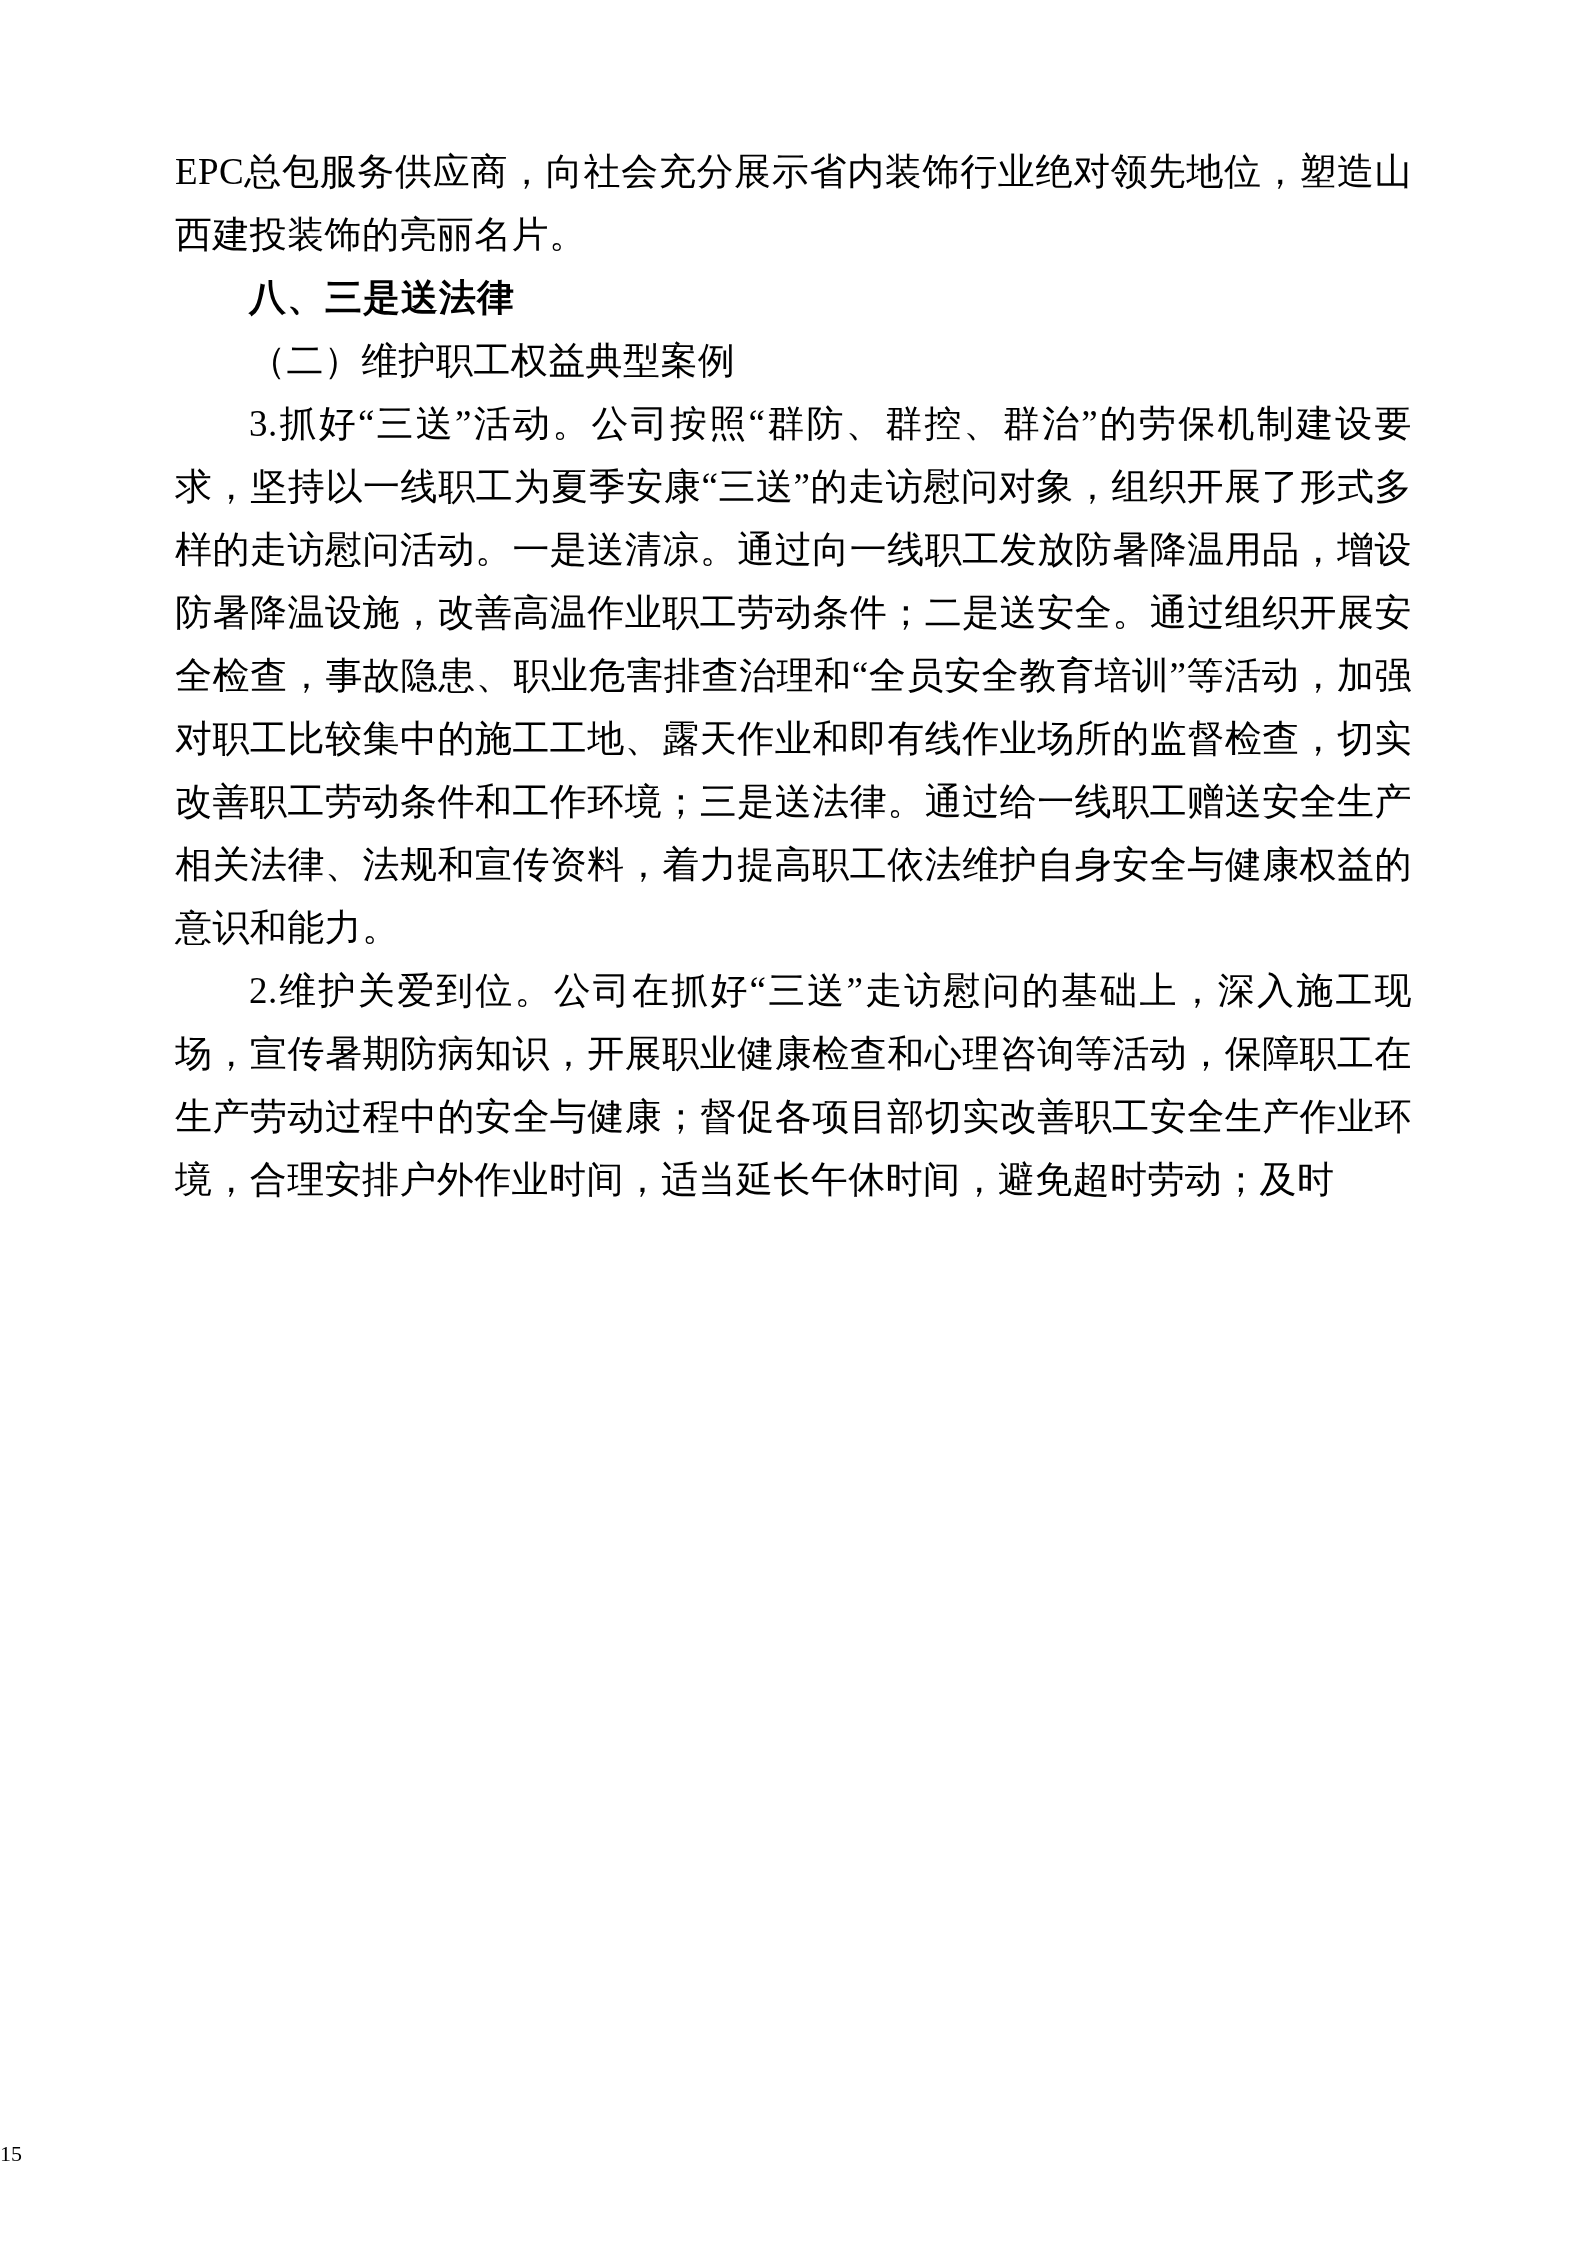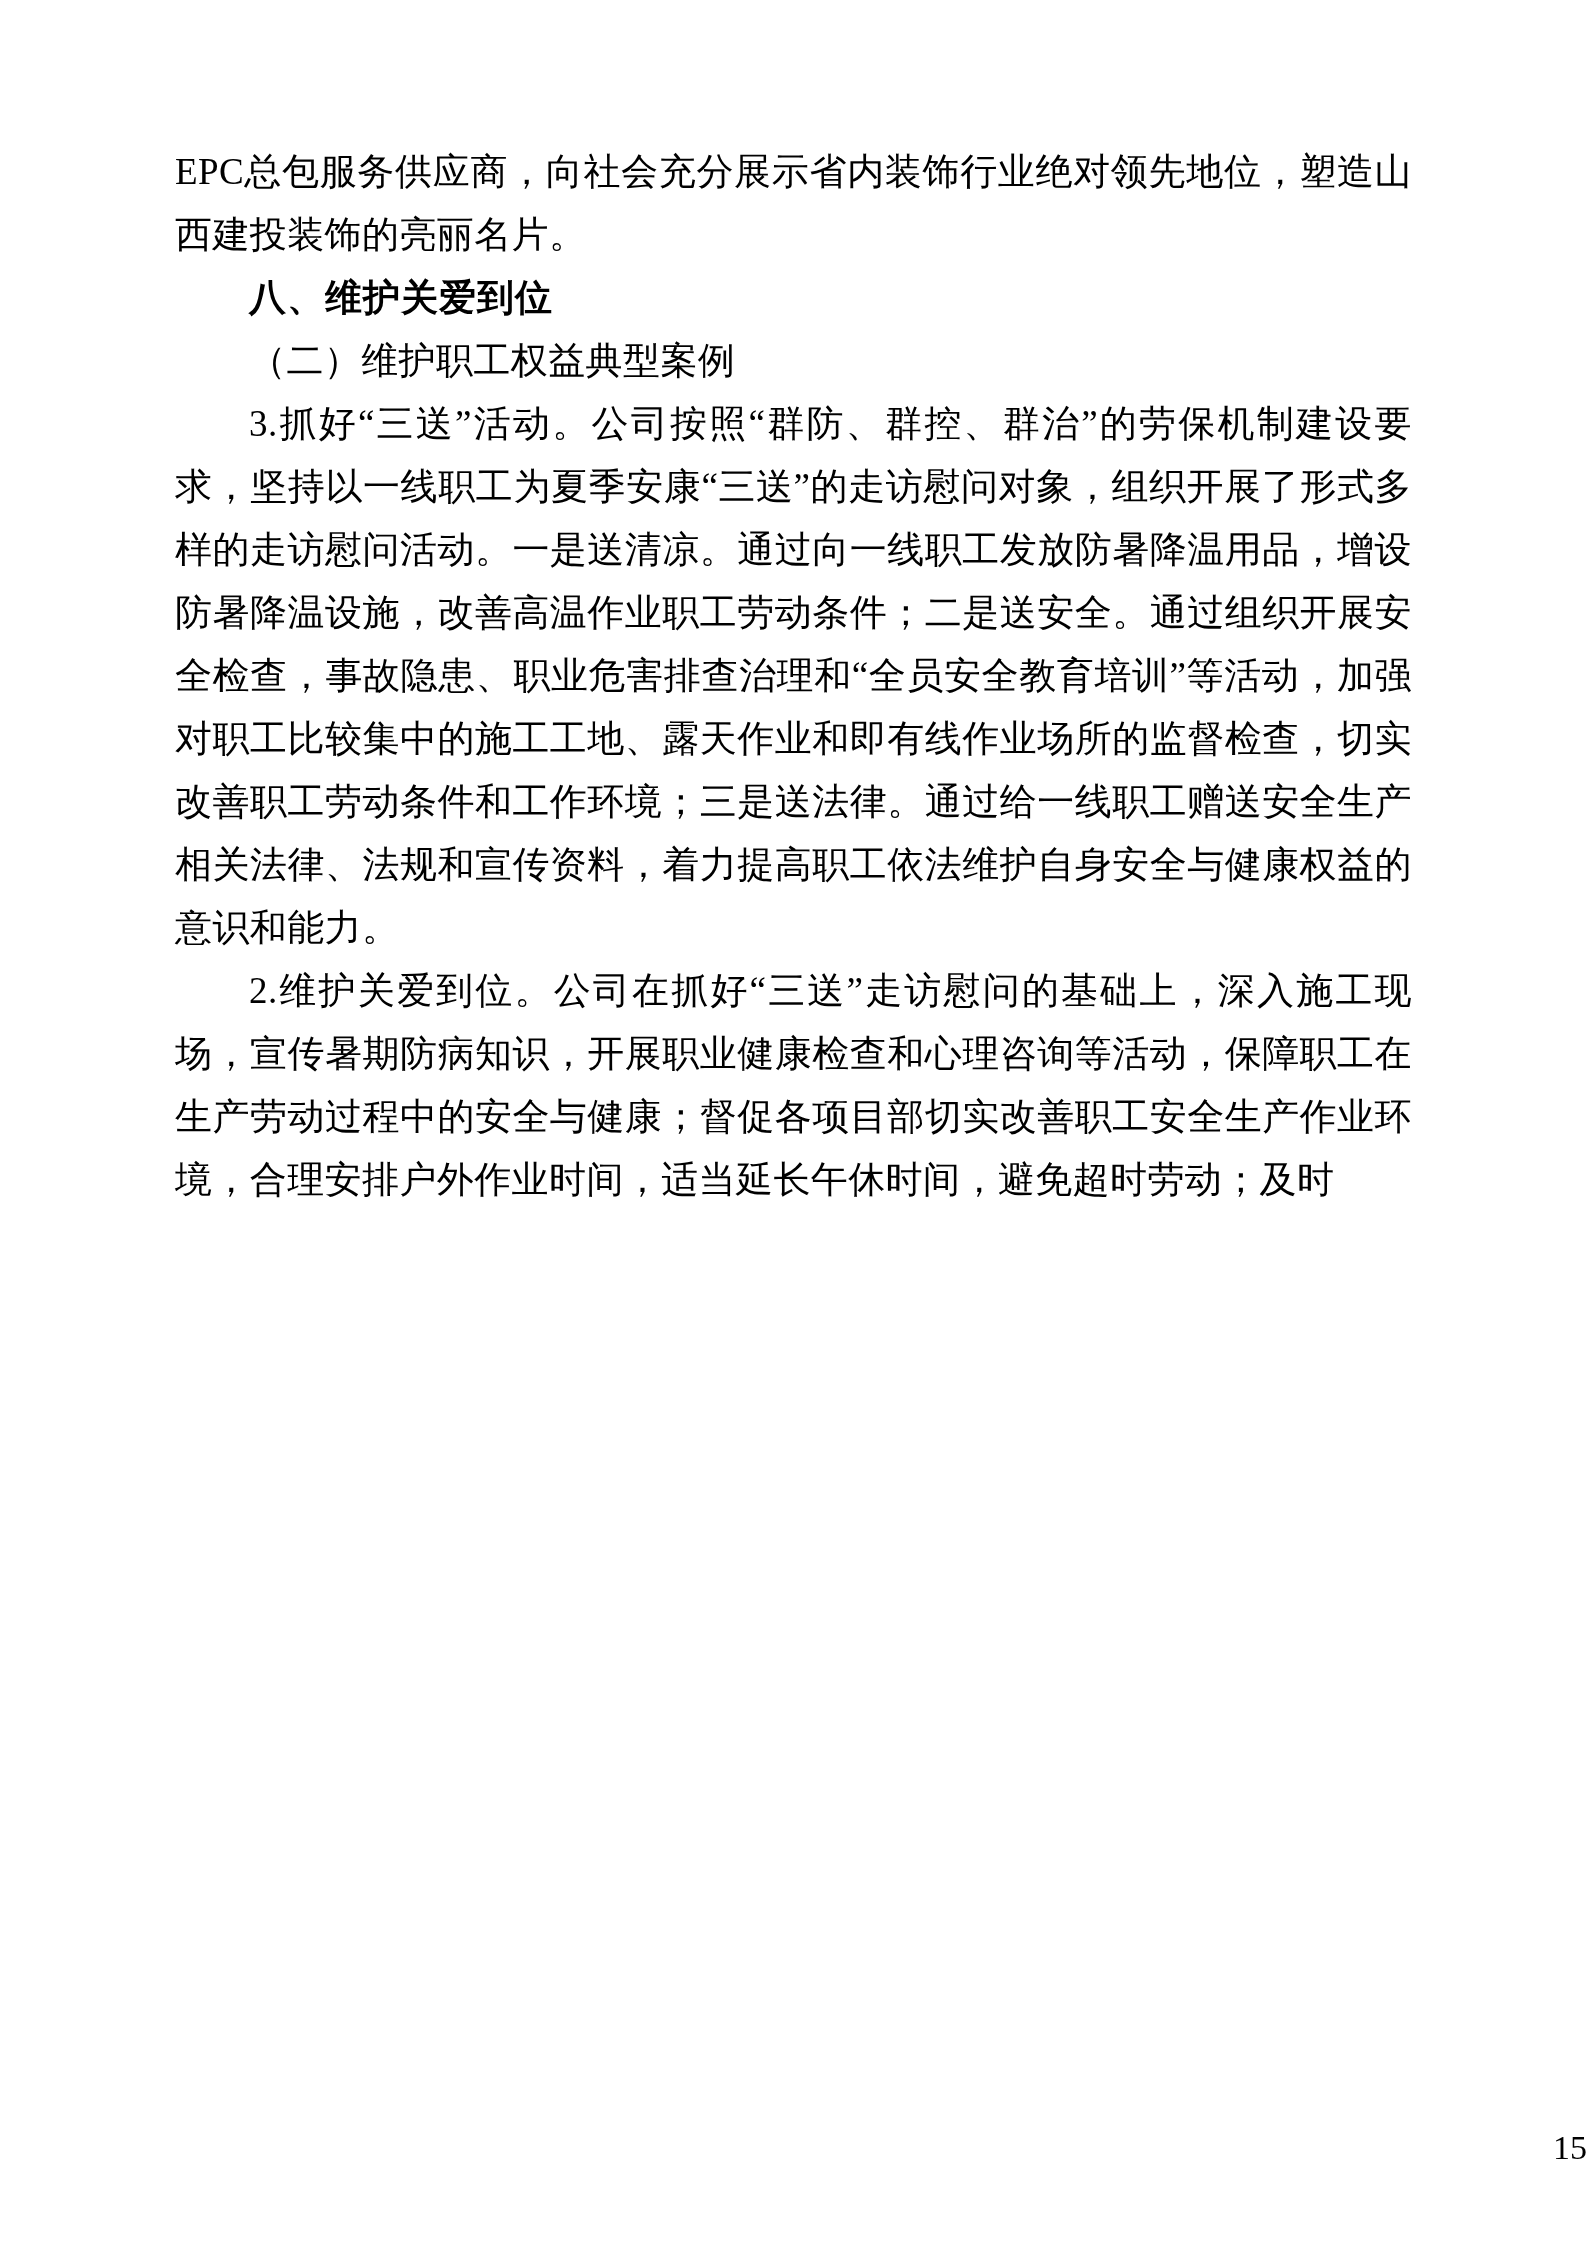--- a/index.html
+++ b/index.html
@@ -42,34 +42,34 @@
     line-height: 63px;
     text-indent: 2em;
     letter-spacing: 1px;
     margin: 0;
   }
   .page-number {
     position: absolute;
     bottom: 78px;
     left: 0;
     width: 100%;
-    text-align: right;
-    font-size: 34px;
+    text-align: left;
+    font-size: 22px;
     font-family: "Liberation Serif", serif;
     color: #000;
   }
 </style>
 </head>
 <body>
 
 <div class="page">
 
   <p class="body-text">EPC总包服务供应商，向社会充分展示省内装饰行业绝对领先地位，塑造山西建投装饰的亮丽名片。</p>
 
-  <h2 class="section-heading">八、维护关爱到位</h2>
+  <h2 class="section-heading">八、三是送法律</h2>
 
 
 
   <p class="body-text indent">（二）维护职工权益典型案例</p>
 
   <p class="body-text indent">3.抓好“三送”活动。公司按照“群防、群控、群治”的劳保机制建设要求，坚持以一线职工为夏季安康“三送”的走访慰问对象，组织开展了形式多样的走访慰问活动。一是送清凉。通过向一线职工发放防暑降温用品，增设防暑降温设施，改善高温作业职工劳动条件；二是送安全。通过组织开展安全检查，事故隐患、职业危害排查治理和“全员安全教育培训”等活动，加强对职工比较集中的施工工地、露天作业和即有线作业场所的监督检查，切实改善职工劳动条件和工作环境；三是送法律。通过给一线职工赠送安全生产相关法律、法规和宣传资料，着力提高职工依法维护自身安全与健康权益的意识和能力。</p>
 
   <p class="body-text indent">2.维护关爱到位。公司在抓好“三送”走访慰问的基础上，深入施工现场，宣传暑期防病知识，开展职业健康检查和心理咨询等活动，保障职工在生产劳动过程中的安全与健康；督促各项目部切实改善职工安全生产作业环境，合理安排户外作业时间，适当延长午休时间，避免超时劳动；及时</p>
 
   <div class="page-number">15</div>

